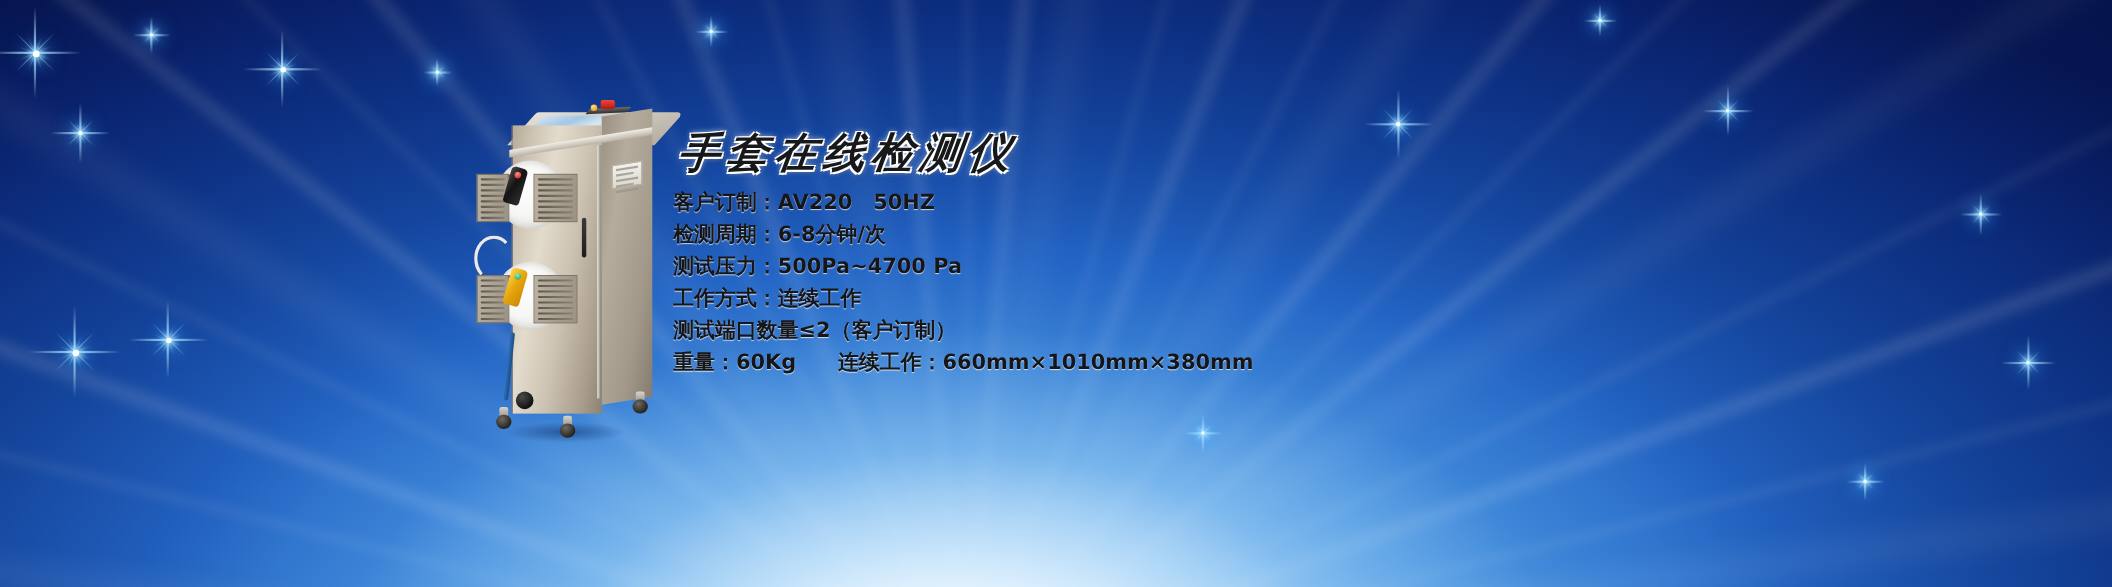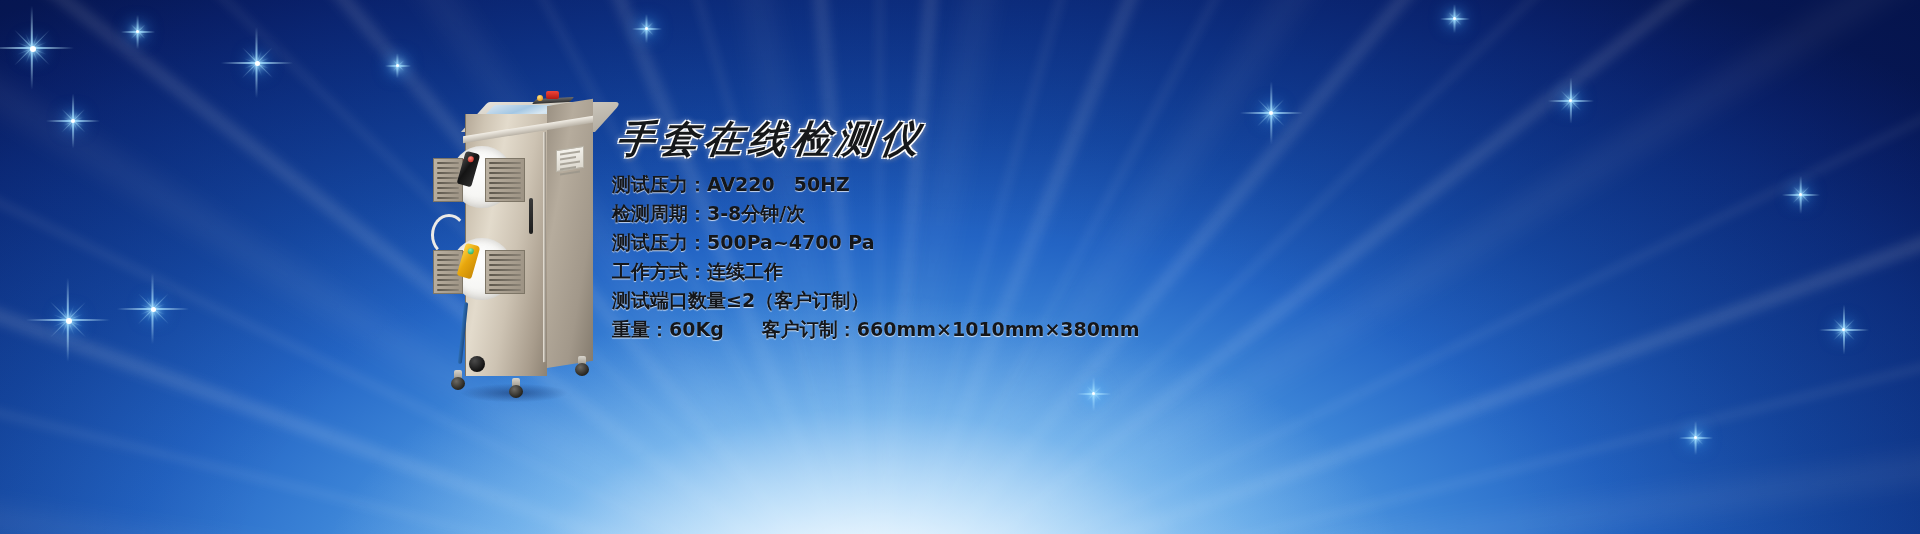--- a/index.html
+++ b/index.html
@@ -566,22 +566,22 @@
     </div>
     <div class="caster" style="left:150px;top:268px;">
       <div class="fork"></div>
         <div class="wheel"></div>
     </div>
   </div>
 
   <div class="copy">
     <div class="title">手套在线检测仪</div>
     <ul class="spec-list" id="spec-list">
-    <li>测试压力：AV220　50HZ</li>
-        <li>检测周期：3-8分钟/次</li>
+    <li>客户订制：AV220　50HZ</li>
+        <li>检测周期：6-8分钟/次</li>
         <li>测试压力：500Pa~4700 Pa</li>
         <li>工作方式：连续工作</li>
         <li>测试端口数量≤2（客户订制）</li>
-        <li>重量：60Kg　　客户订制：660mm×1010mm×380mm</li>
+        <li>重量：60Kg　　连续工作：660mm×1010mm×380mm</li>
       </ul>
   </div>
 
 </div>
 
 </body></html>

